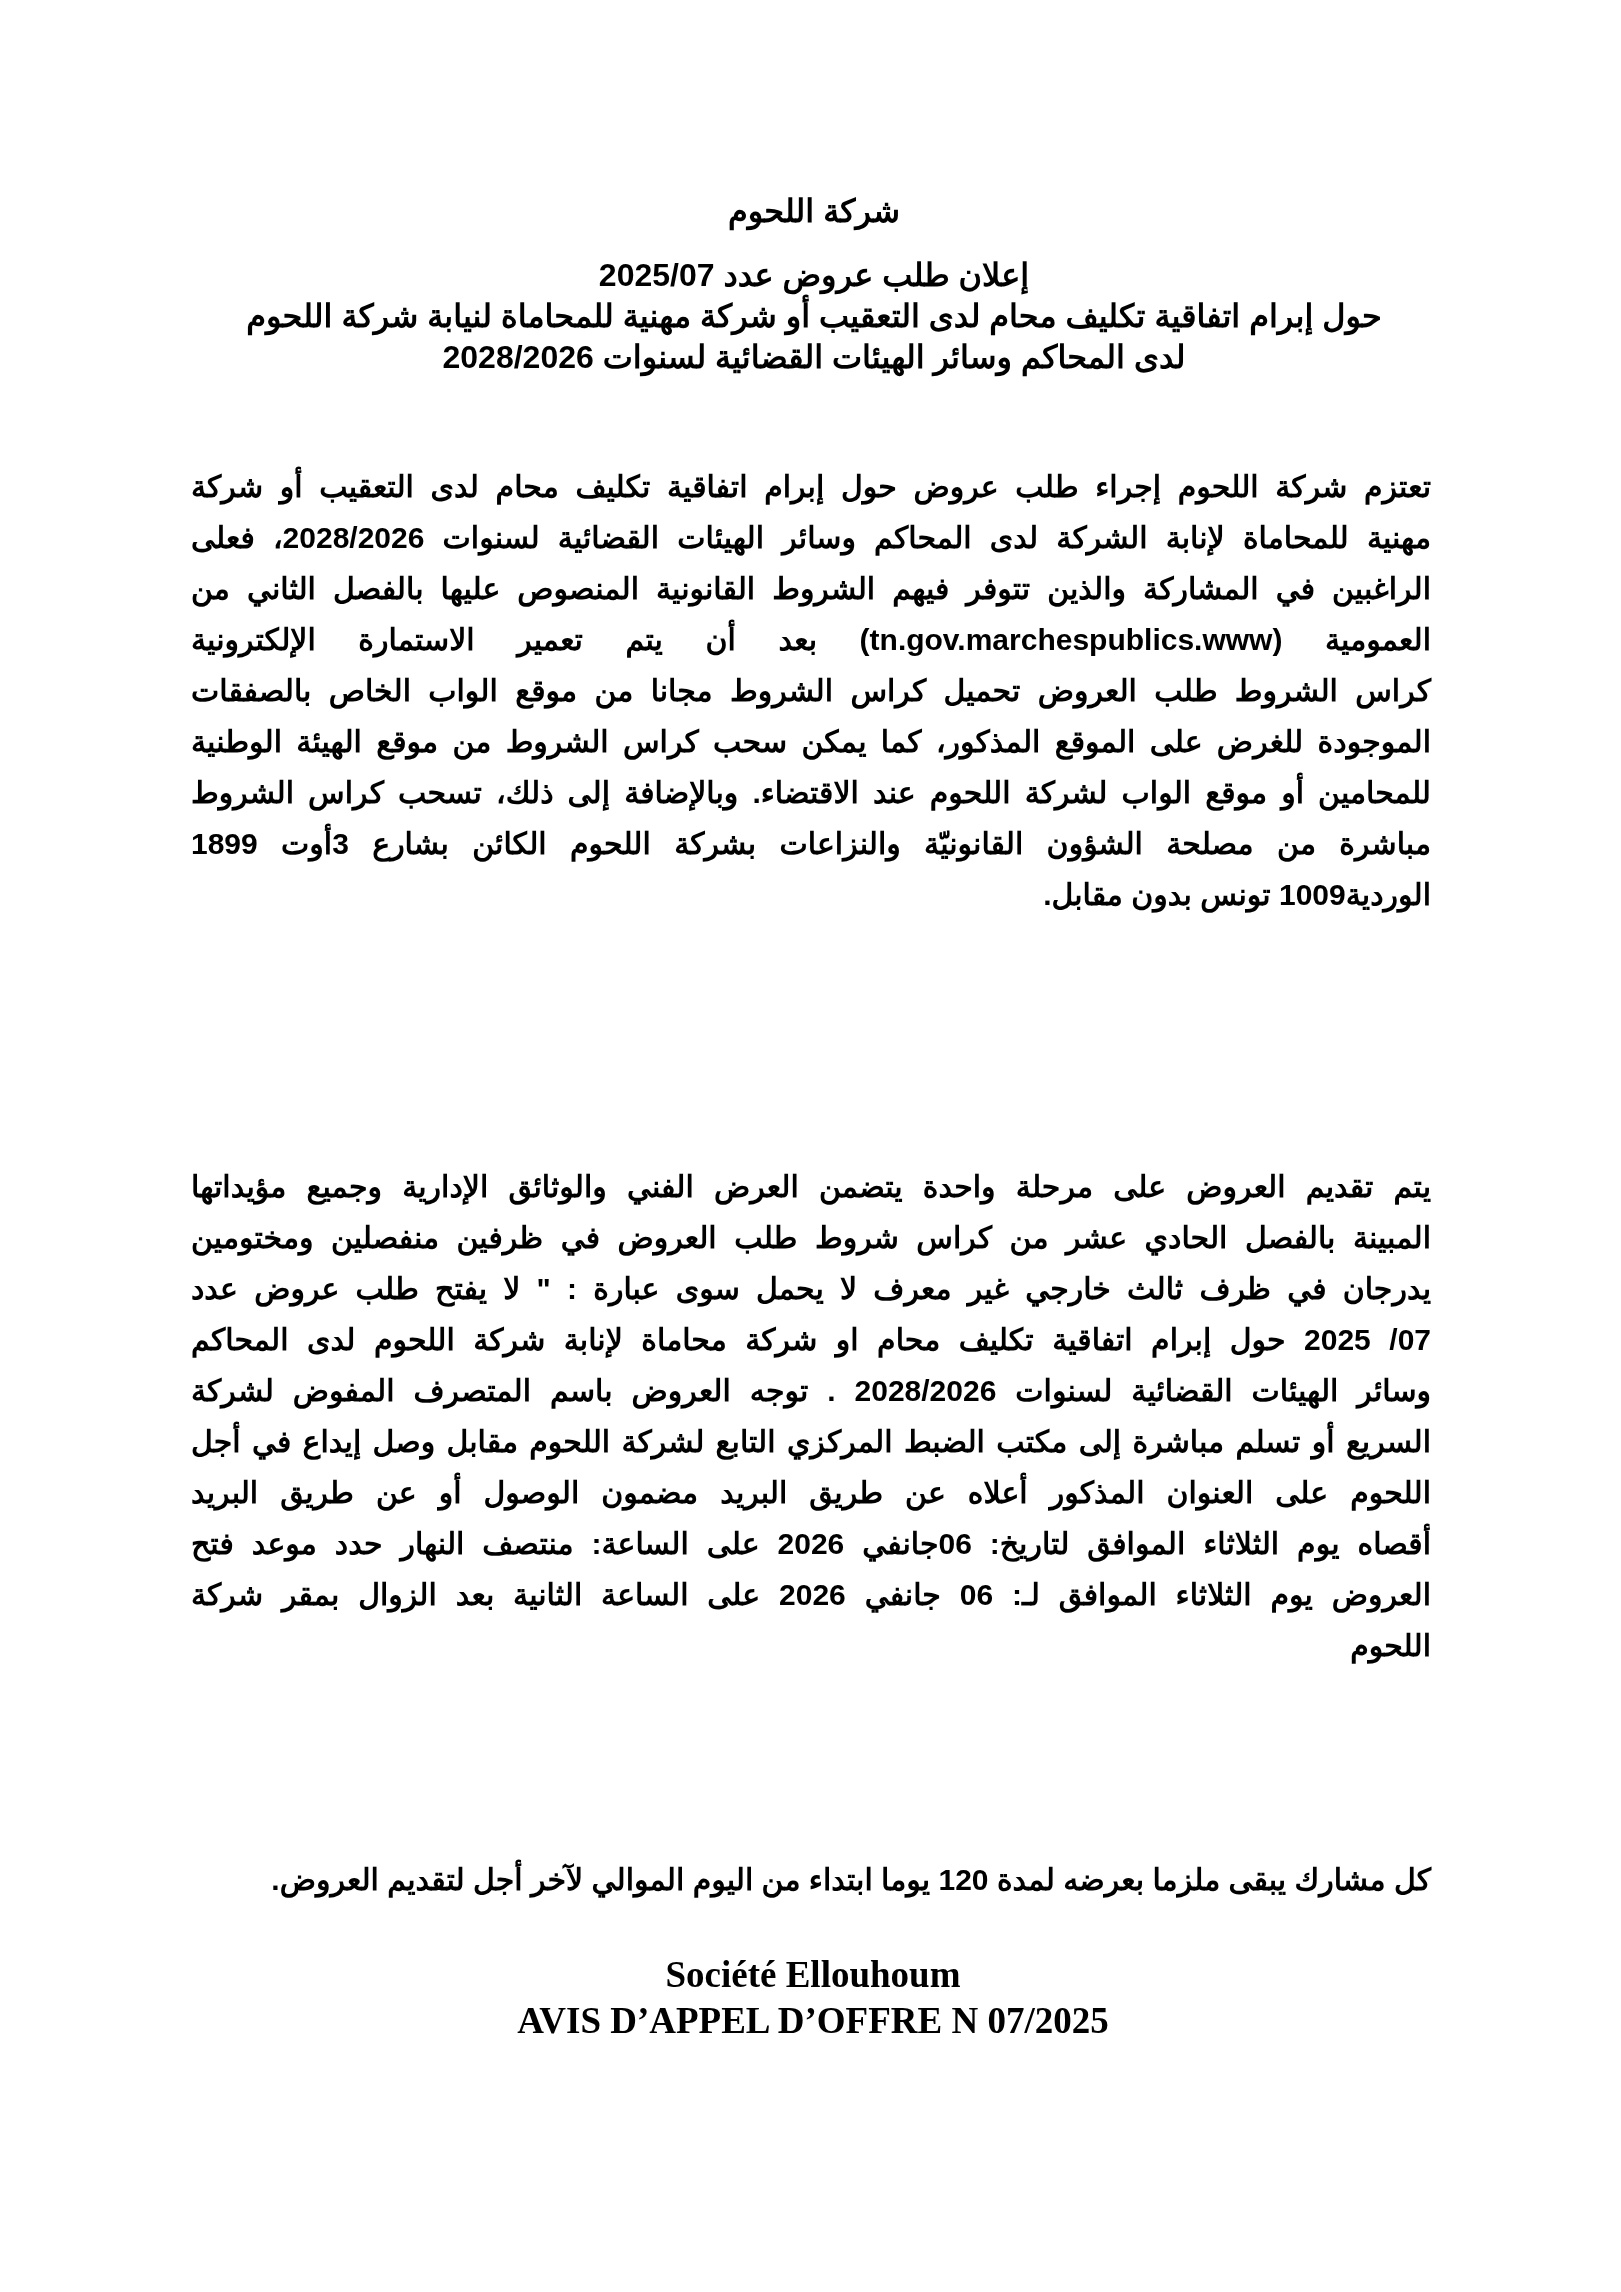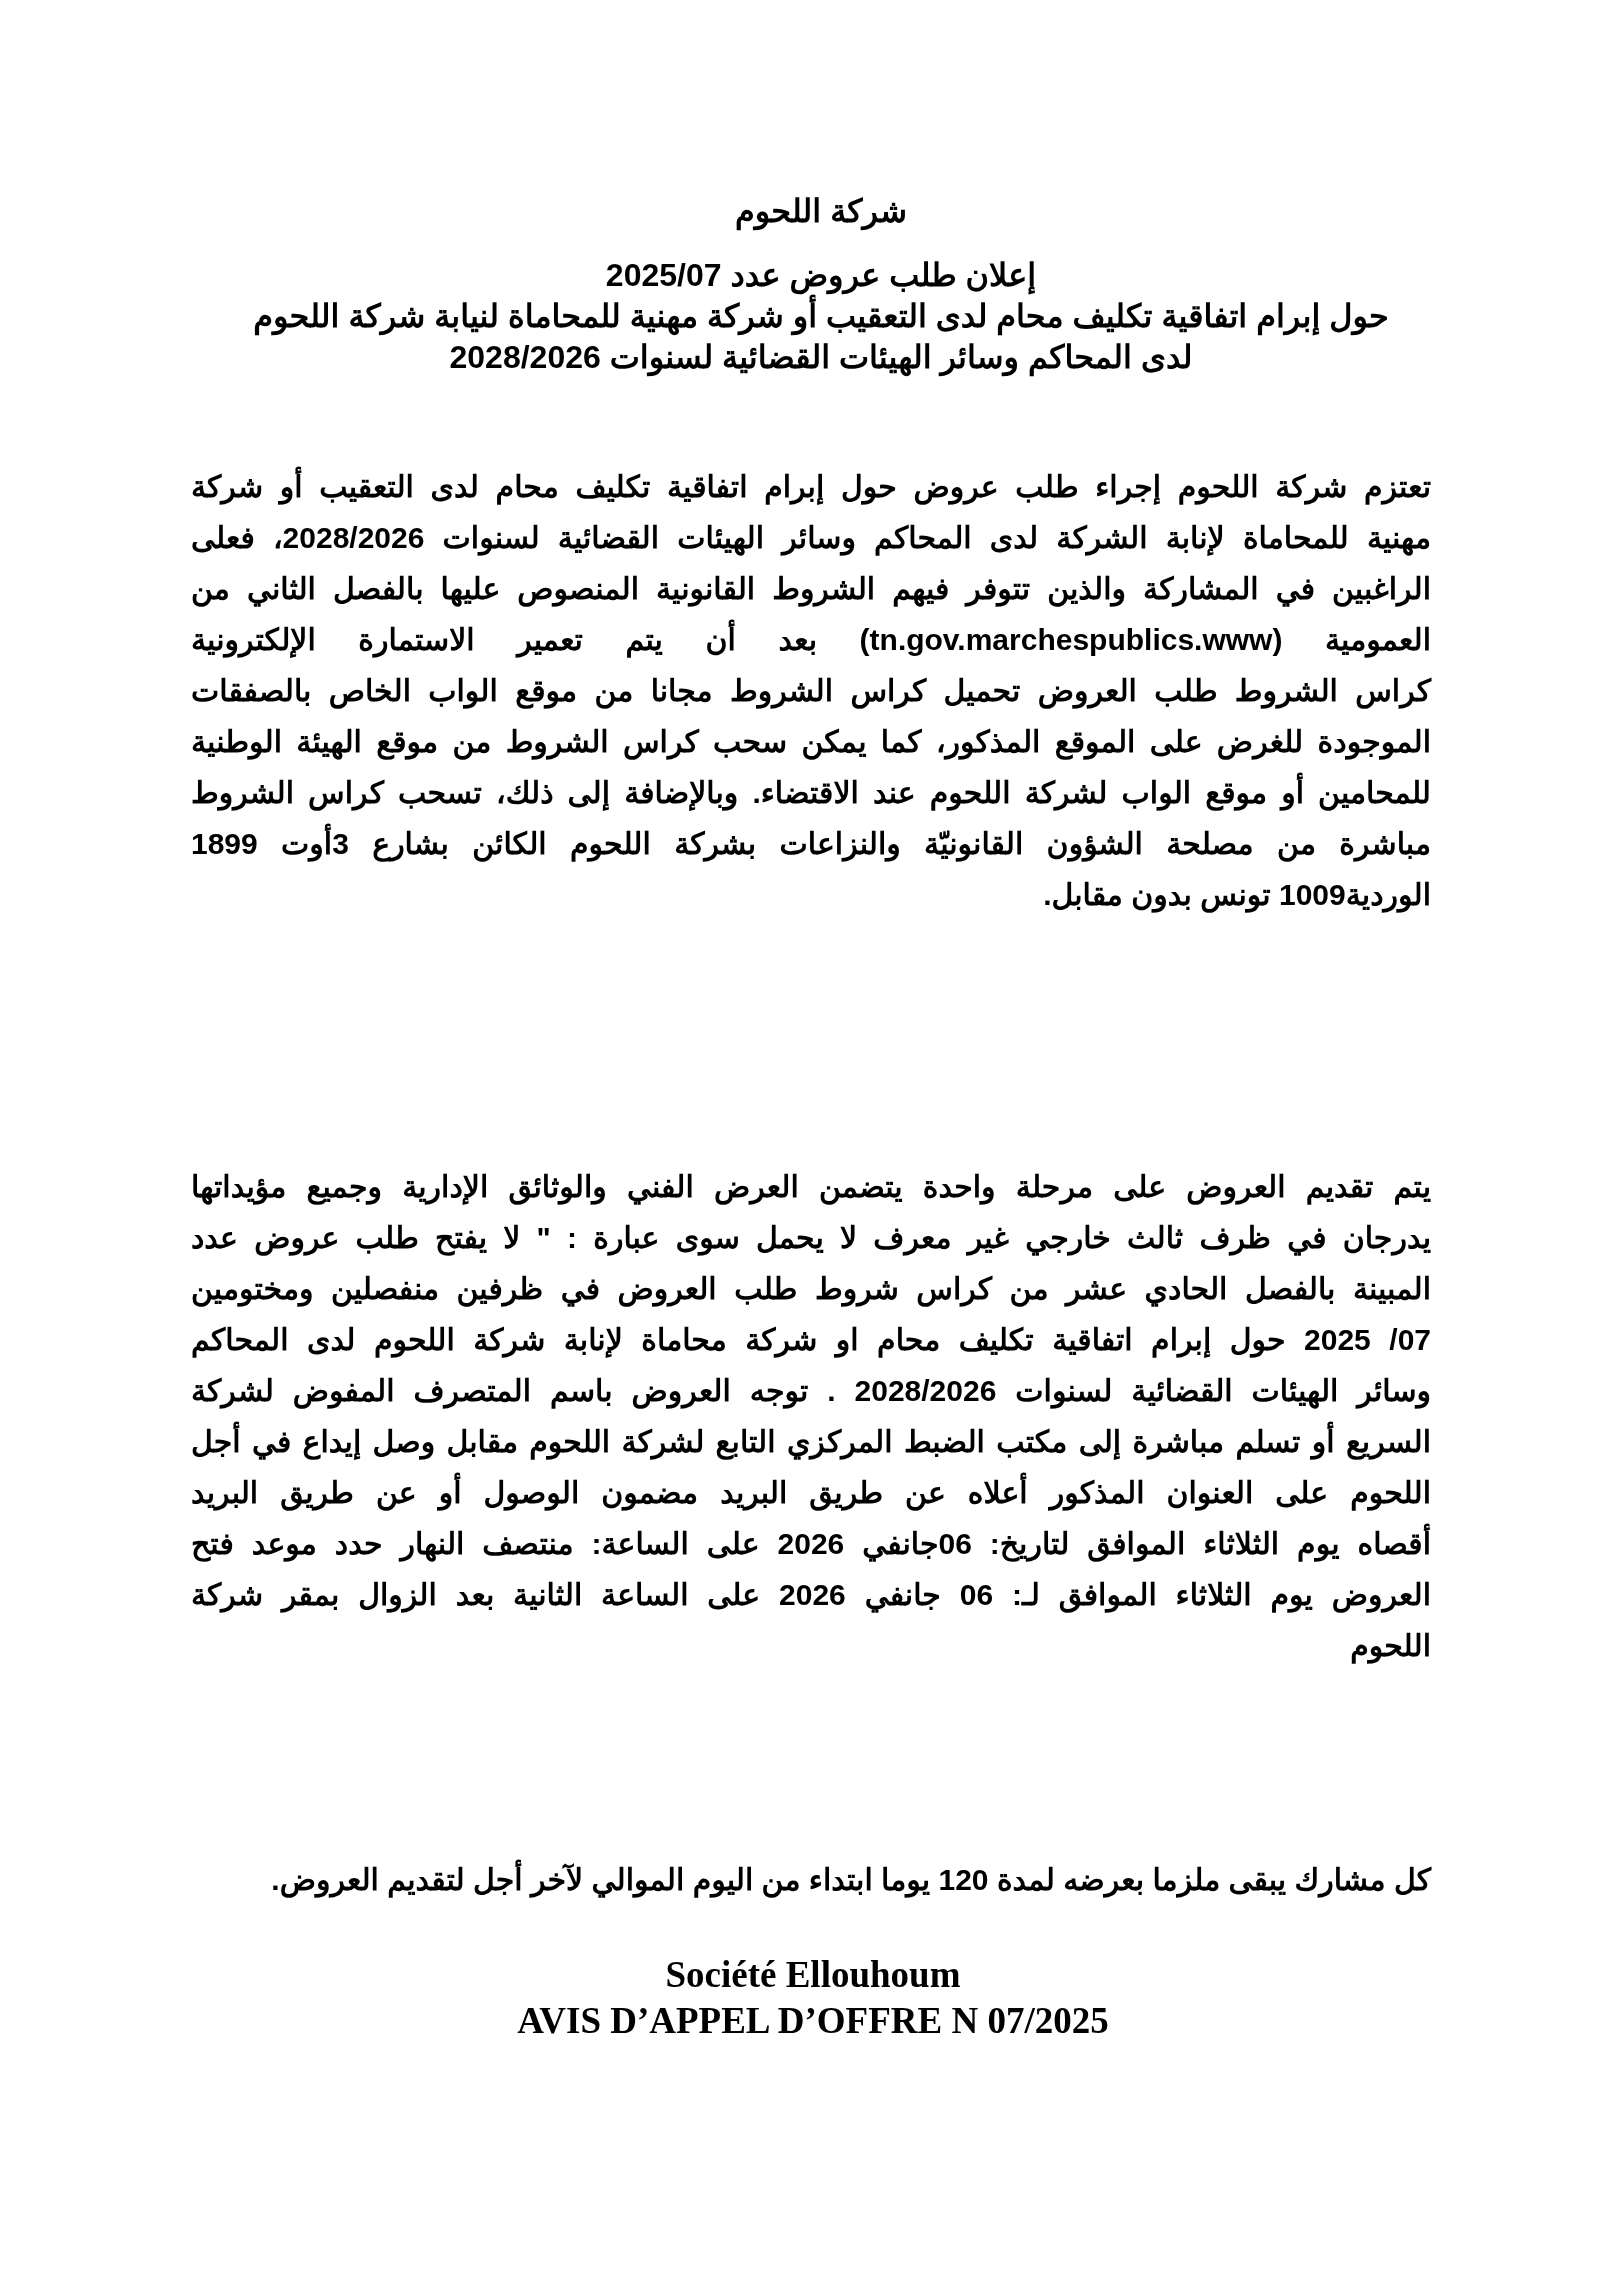--- a/index.html
+++ b/index.html
@@ -18,21 +18,21 @@
     .page {
       position: absolute;
       left: 0;
       top: 0;
       width: 1621px;
       height: 2293px;
       background: #ffffff;
     }
     .header {
       position: absolute;
-      left: 184px;
+      left: 177px;
       width: 1274px;
       top: 192px;
       text-align: center;
       direction: rtl;
       font-weight: bold;
     }
     .header .company {
       font-size: 32px;
       line-height: 39px;
       margin-bottom: 23.5px;
@@ -112,22 +112,22 @@
     <div class="bline">العمومية    (tn.gov.marchespublics.www) بعد أن يتم تعمير الاستمارة الإلكترونية</div>
     <div class="bline">كراس الشروط طلب العروض تحميل كراس الشروط مجانا من موقع الواب الخاص بالصفقات</div>
     <div class="bline">الموجودة للغرض على الموقع المذكور، كما يمكن سحب كراس الشروط من موقع الهيئة الوطنية</div>
     <div class="bline">للمحامين أو موقع الواب لشركة اللحوم عند الاقتضاء. وبالإضافة إلى ذلك، تسحب كراس الشروط</div>
     <div class="bline">مباشرة من مصلحة الشؤون القانونيّة والنزاعات بشركة اللحوم الكائن بشارع 3أوت 1899</div>
     <div class="bline last">الوردية1009 تونس بدون مقابل.</div>
   </div>
 
   <div class="body-block" id="para2">
     <div class="bline">يتم تقديم العروض على مرحلة واحدة يتضمن العرض الفني والوثائق الإدارية وجميع مؤيداتها</div>
+    <div class="bline">المبينة بالفصل الحادي عشر من كراس شروط طلب العروض في ظرفين منفصلين ومختومين</div>
     <div class="bline">يدرجان في ظرف ثالث خارجي غير معرف لا يحمل سوى عبارة : " لا يفتح طلب عروض عدد</div>
-    <div class="bline">المبينة بالفصل الحادي عشر من كراس شروط طلب العروض في ظرفين منفصلين ومختومين</div>
     <div class="bline">07/ 2025 حول إبرام اتفاقية تكليف محام او شركة محاماة لإنابة شركة اللحوم لدى المحاكم</div>
     <div class="bline">وسائر الهيئات القضائية لسنوات 2028/2026 . توجه العروض باسم المتصرف المفوض لشركة</div>
     <div class="bline">السريع أو تسلم مباشرة إلى مكتب الضبط المركزي التابع لشركة اللحوم مقابل وصل إيداع في أجل</div>
     <div class="bline">اللحوم على العنوان المذكور أعلاه عن طريق البريد مضمون الوصول أو عن طريق البريد</div>
     <div class="bline">أقصاه يوم الثلاثاء  الموافق لتاريخ:  06جانفي 2026 على الساعة: منتصف النهار حدد موعد فتح</div>
     <div class="bline">العروض يوم الثلاثاء  الموافق لـ: 06 جانفي 2026 على الساعة الثانية  بعد الزوال  بمقر شركة</div>
     <div class="bline last">اللحوم</div>
   </div>
 
   <div class="closing">كل مشارك يبقى ملزما بعرضه لمدة 120 يوما ابتداء من اليوم الموالي لآخر أجل لتقديم العروض.</div>

